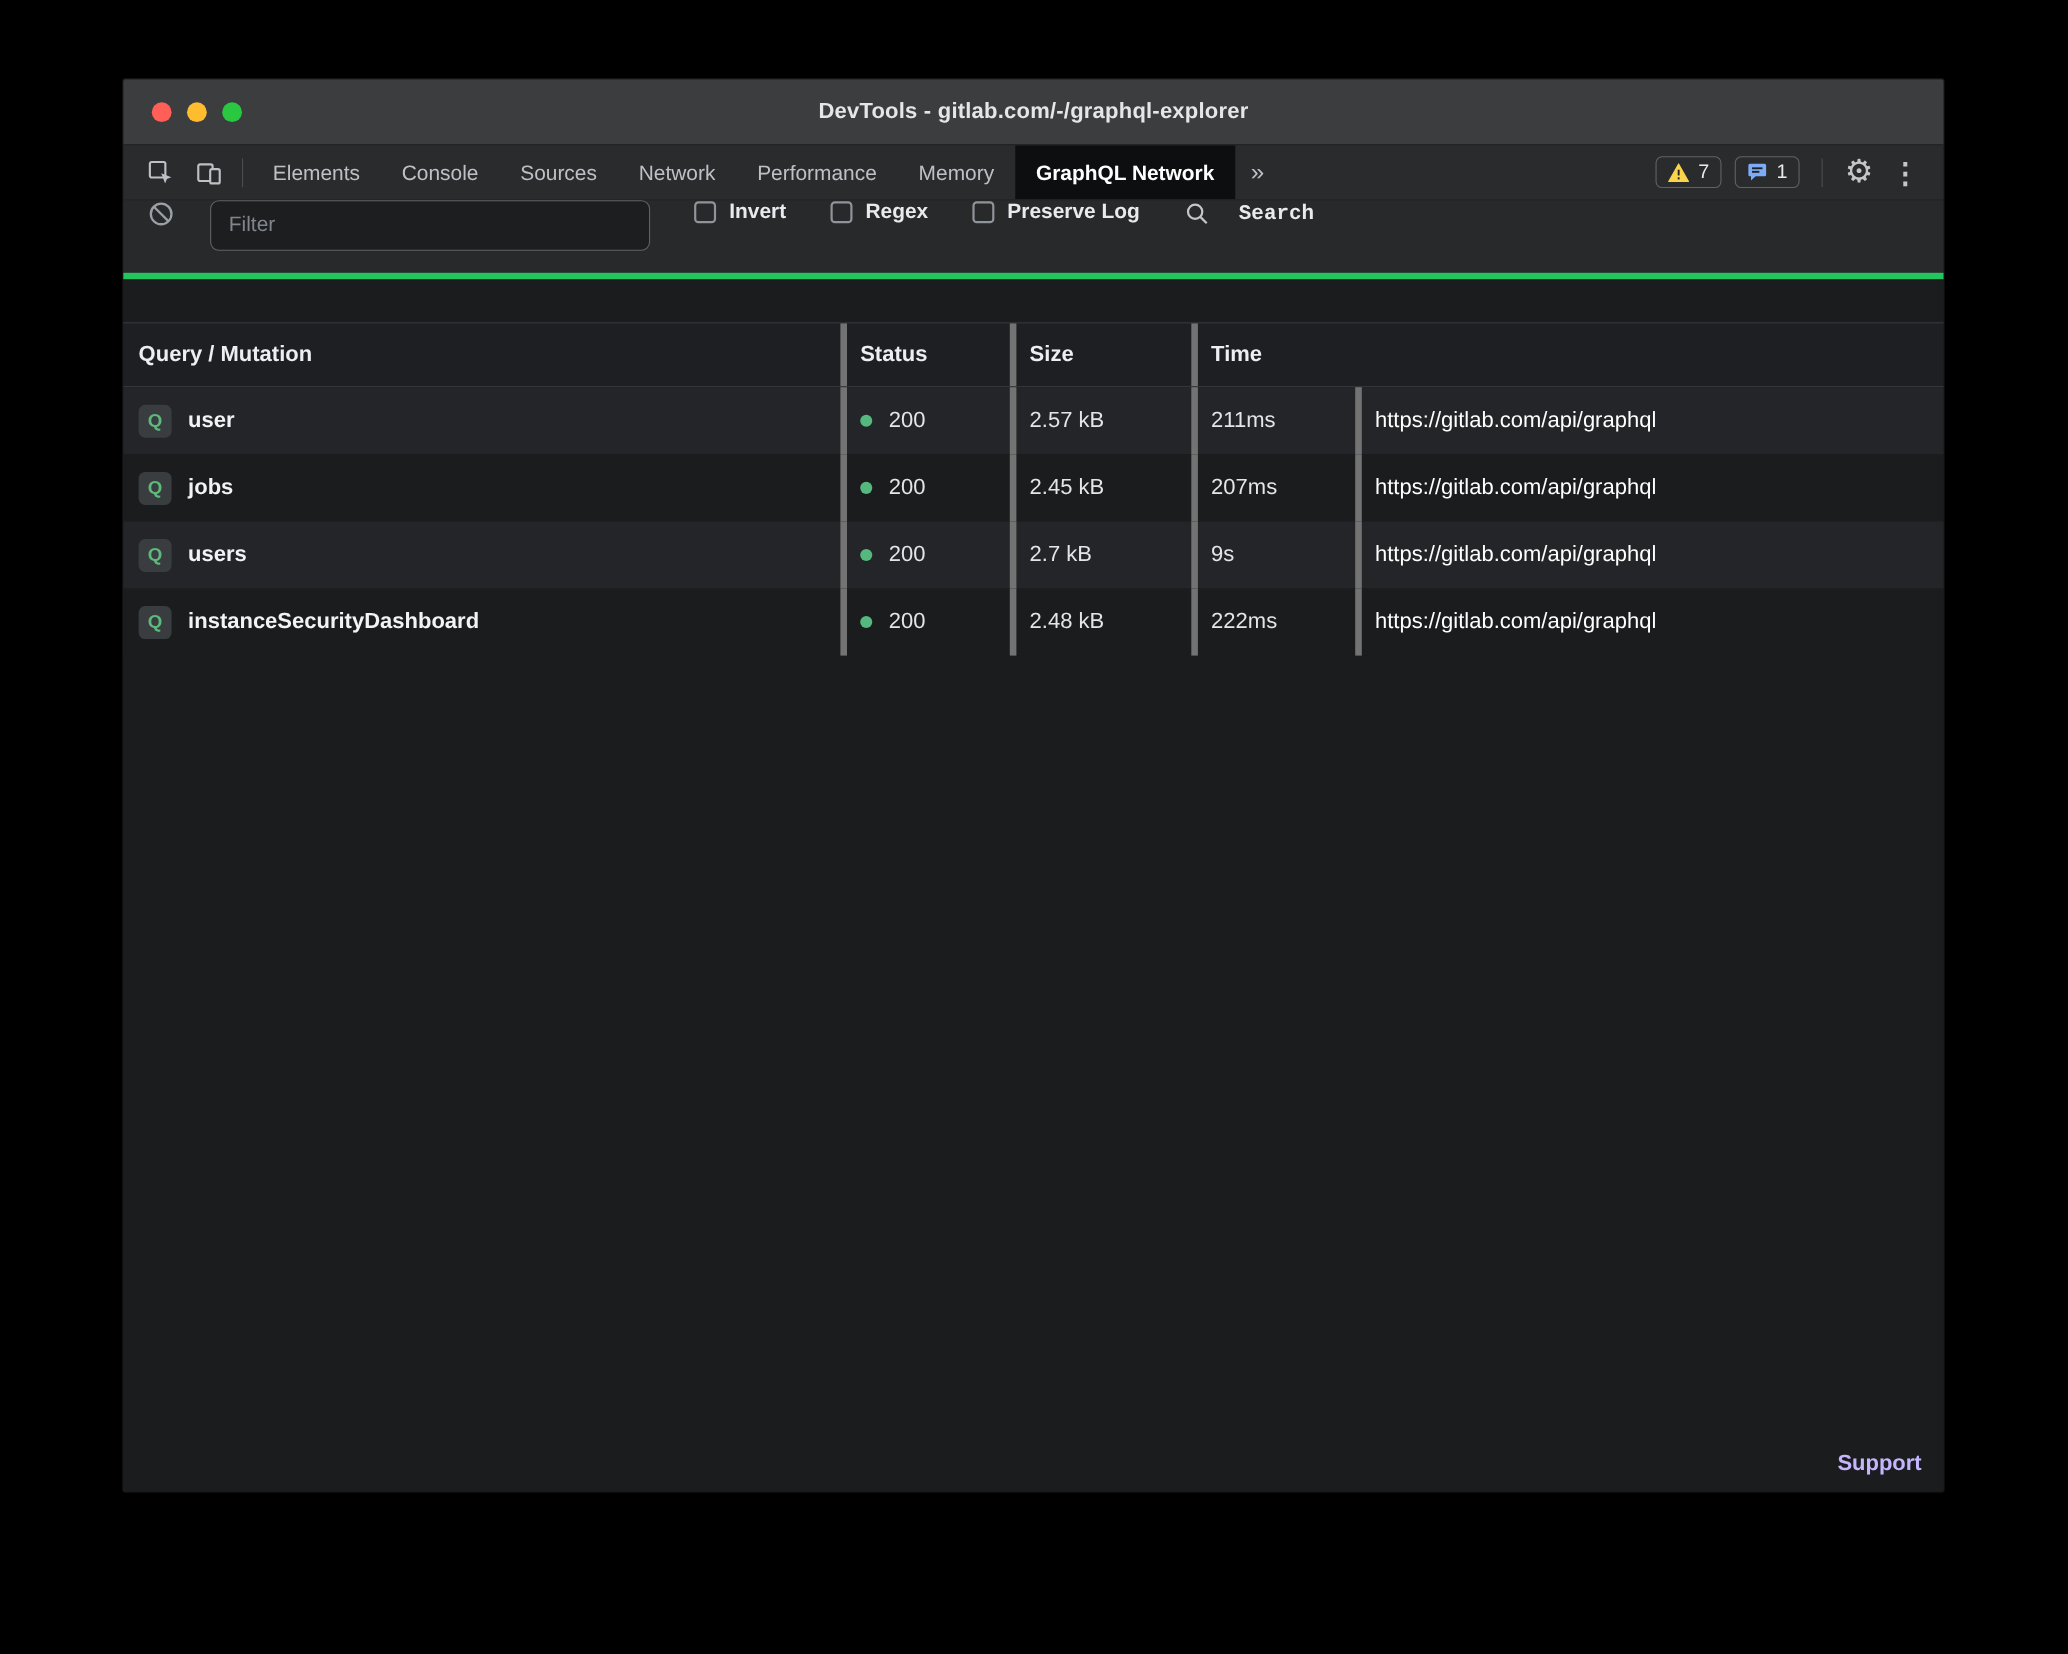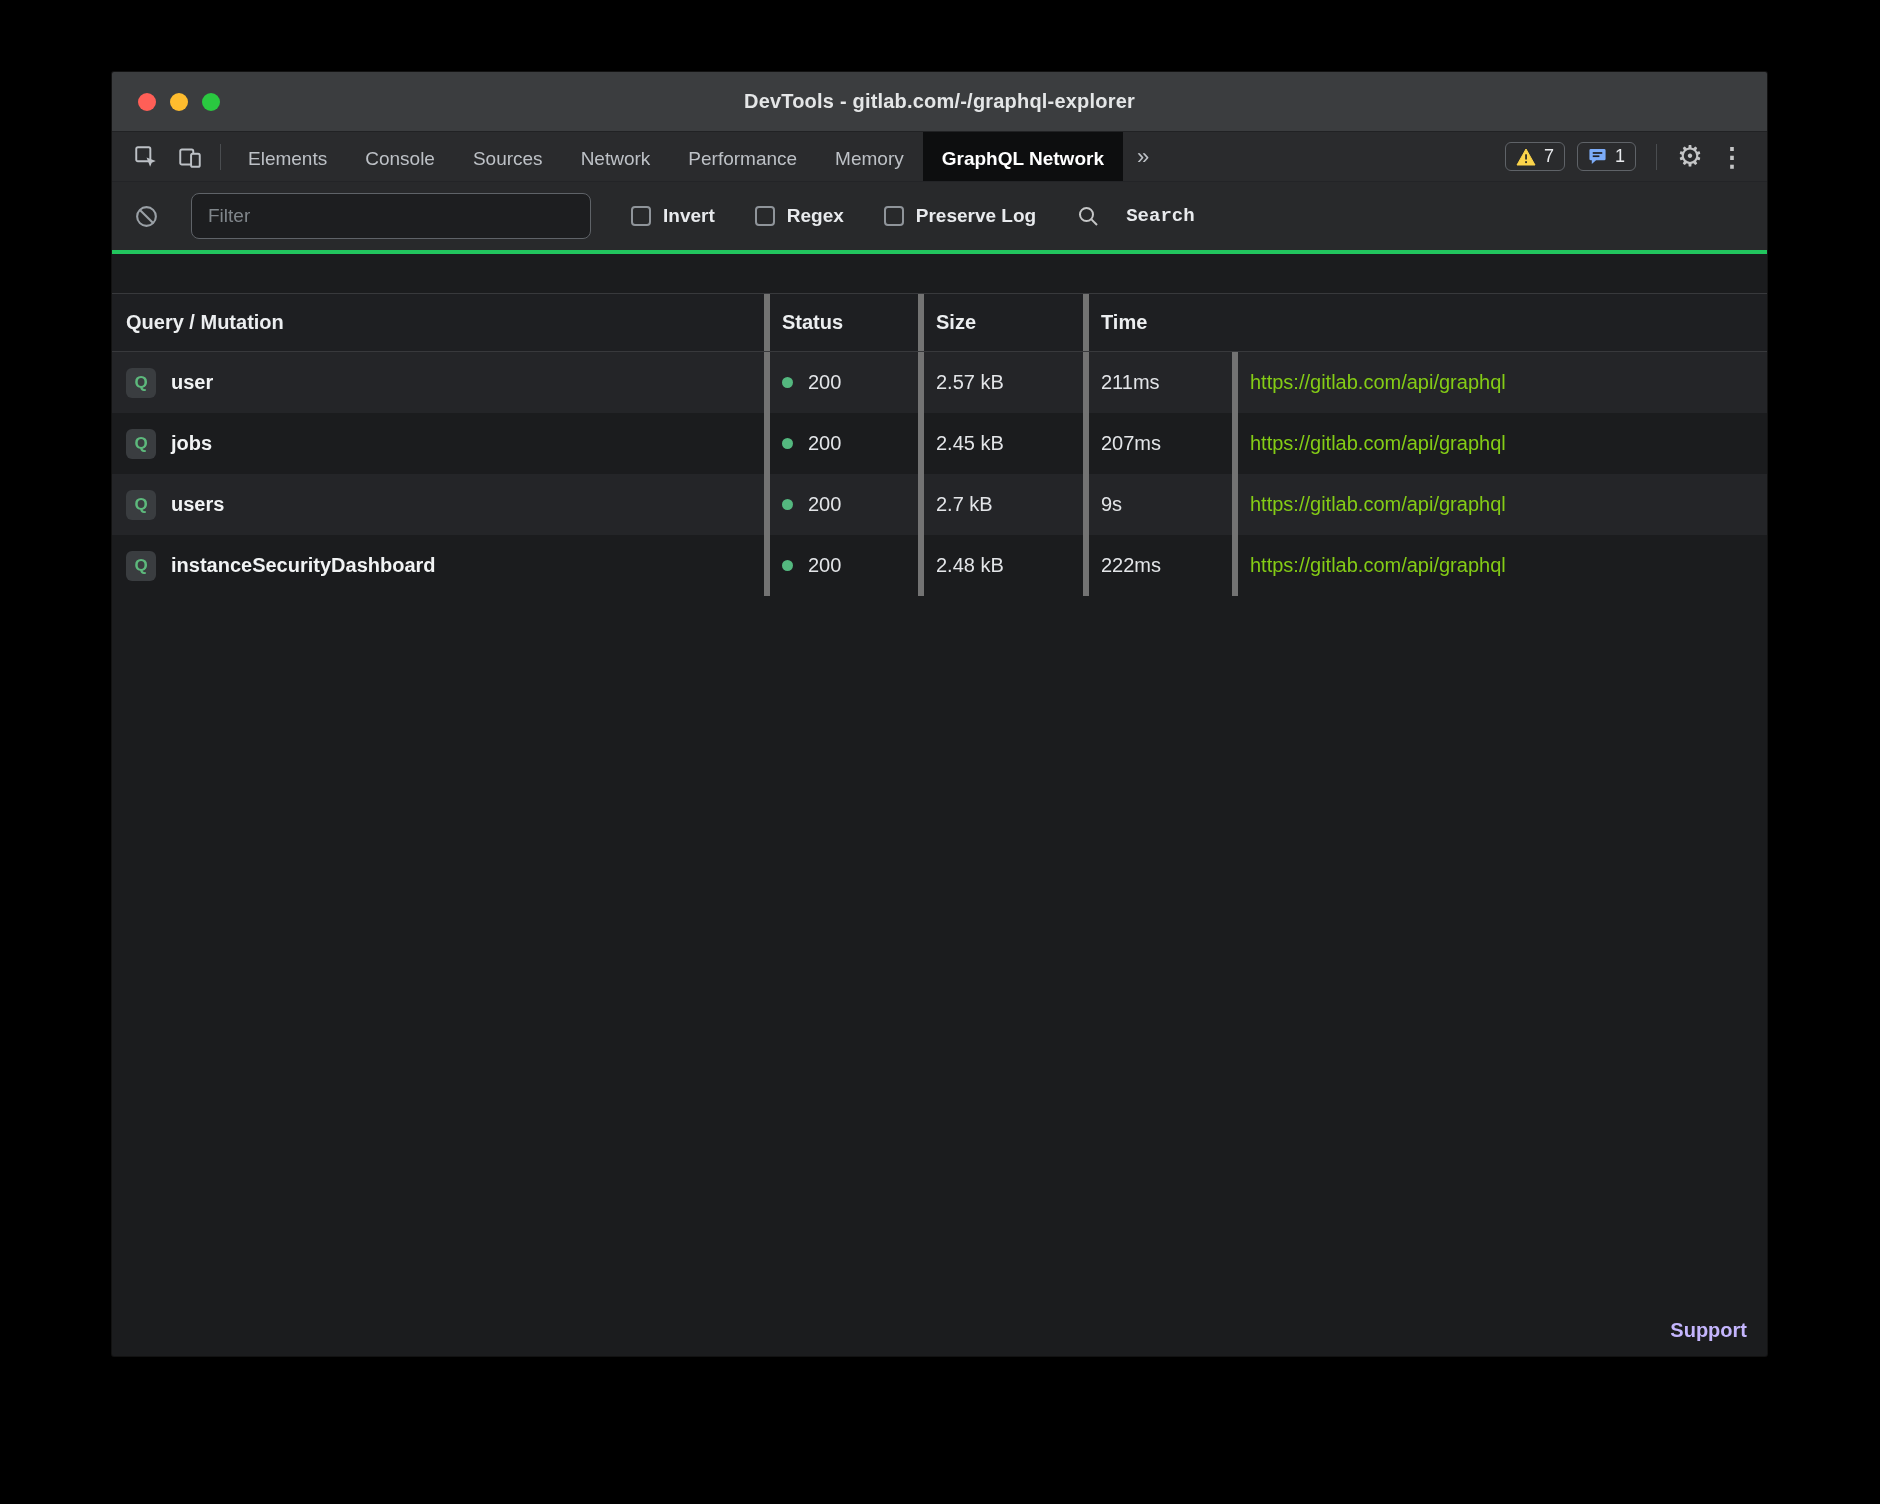--- a/index.html
+++ b/index.html
@@ -50,22 +50,22 @@
   }
   .glyphbtn {
     background:transparent; border:none; color:#c5c6c7; cursor:pointer;
     display:flex; align-items:center; justify-content:center; font-family:inherit;
   }
   .gear { font-size:29px; line-height:1; }
   .dots { font-size:26px; font-weight:700; line-height:1; padding:0 4px; }
 
   
   .filterbar {
-    height:72px; flex:0 0 72px; background:#28292b; display:flex; align-items:center;
-    gap:40px; padding:0 22px; border-bottom:4px solid #22c55e;
+    height:72px; flex:0 0 72px; background:#28292b; display:flex; align-items:flex-start;
+    gap:40px; padding:0 22px; border-bottom:6px solid #22c55e;
   }
   .filterbar .blockbtn { background:none; border:none; cursor:pointer; display:flex; margin-right:-8px; }
   .filter-input {
     width:400px; height:46px; background:#1d1e20; border:1px solid #5f6368; border-radius:8px;
     color:#e8eaed; font-size:19px; padding:0 16px; font-family:inherit; outline:none;
   }
   .filter-input::placeholder { color:#80868b; }
   .cbgroup { display:flex; align-items:center; gap:12px; cursor:pointer; }
   .cbbox { width:20px; height:20px; border:2px solid #8f949a; border-radius:4px; background:transparent; flex:0 0 20px; }
   .cblabel, .searchlabel { color:#e8eaed; font-size:19px; font-weight:600; }
@@ -86,21 +86,21 @@
   .drow { height:61px; cursor:pointer; }
   .drow.odd  { background:#242528; }
   .drow.even { background:#1b1c1e; }
   .qbadge {
     width:30px; height:30px; flex:0 0 30px; border-radius:6px; background:#3a3d40;
     color:#5db97c; font-weight:700; font-size:17px;
     display:flex; align-items:center; justify-content:center;
   }
   .qname { font-weight:700; color:#f1f3f4; }
   .statusdot { width:11px; height:11px; border-radius:50%; background:#54b87f; flex:0 0 11px; }
-  .urltext { color:#84cc16; }
+  .urltext { color:#ffffff; }
 
   
   .support { position:absolute; right:20px; bottom:14px; color:#c4b5fd; font-weight:700; font-size:20px; cursor:pointer; }
 </style>
 </head>
 <body>
 
 <div class="window">
 
   <div class="titlebar">

